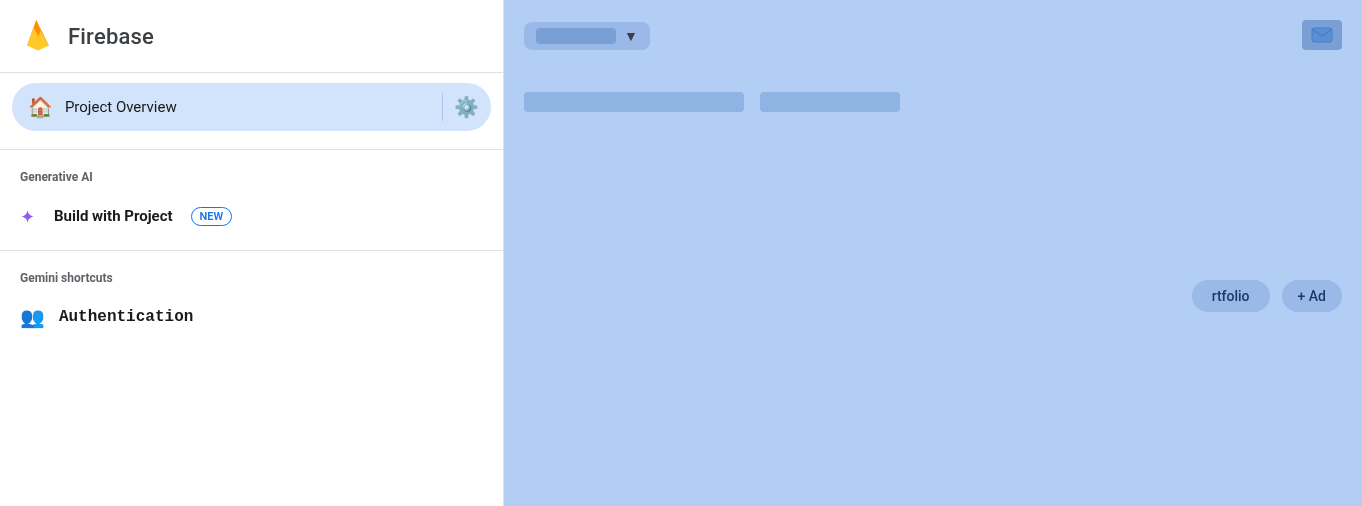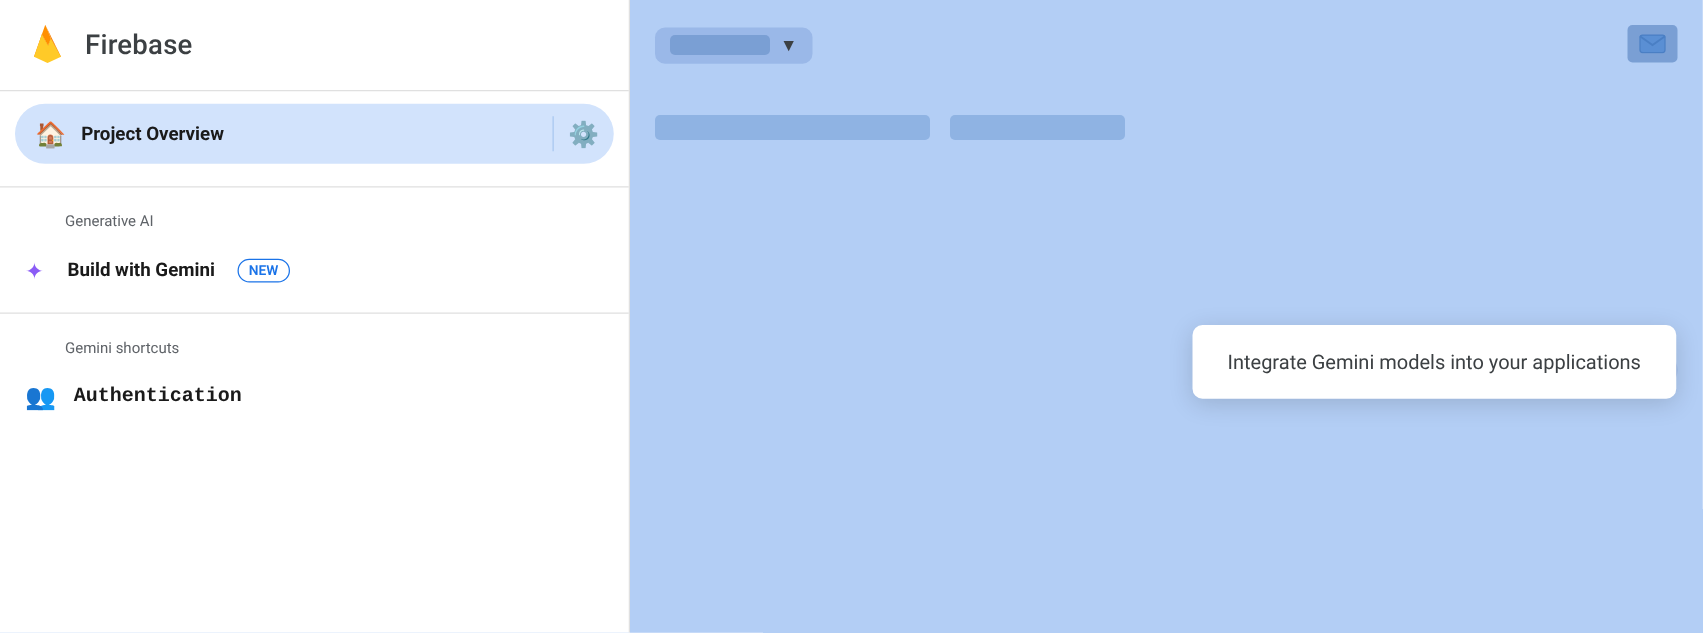--- a/index.html
+++ b/index.html
@@ -74,21 +74,21 @@
       padding: 0 16px;
     }
 
     .home-icon {
       font-size: 20px;
       color: #1a73e8;
     }
 
     .project-overview-label {
       font-size: 15px;
-      font-weight: 700;
+      font-weight: 400;
       color: #1a1a1a;
     }
 
     .settings-divider {
       width: 1px;
       height: 28px;
       background: #a8c7f0;
     }
 
     .settings-btn {
@@ -109,22 +109,21 @@
     .section-divider {
       height: 1px;
       background: #e0e0e0;
       margin: 8px 0;
     }
 
     .section-label {
       font-size: 12px;
       color: #5f6368;
       padding: 12px 20px 6px 20px;
-      font-weight: 400;
-      margin-left: 32px;
+      font-weight: 700;
     }
 
     .nav-item {
       display: flex;
       align-items: center;
       gap: 14px;
       padding: 0 20px;
       height: 52px;
       cursor: pointer;
       border-radius: 0 24px 24px 0;
@@ -328,21 +327,21 @@
       <span class="gear-icon">⚙️</span>
     </div>
   </div>
 
   <div class="section-divider"></div>
 
   <div class="section-label">Generative AI</div>
 
   <div class="nav-item">
     <span class="sparkle"></span>
-    <span class="nav-item-label">Build with Gemini</span>
+    <span class="nav-item-label">Build with Project</span>
     <span class="new-badge">NEW</span>
   </div>
 
   <div class="section-divider"></div>
 
   <div class="section-label">Gemini shortcuts</div>
 
   <div class="nav-item">
     <span class="auth-icon">👥</span>
     <span class="auth-label">Authentication</span>
@@ -368,25 +367,20 @@
     </div>
   </div>
 
   <div class="blurred-content" style="margin-top: 20px;">
     <div class="blurred-row">
       <div class="blurred-text" style="width: 220px;"></div>
       <div class="blurred-text" style="width: 140px;"></div>
     </div>
   </div>
 
-  <div class="tooltip-container">
-    <div class="tooltip">
-      <span>Integrate Gemini models into your applications</span>
-    </div>
-  </div>
 
   <div class="action-bar">
     <div class="portfolio-btn">
       <span>rtfolio</span>
     </div>
     <div class="add-btn">
       <span>+ Ad</span>
     </div>
   </div>
 

